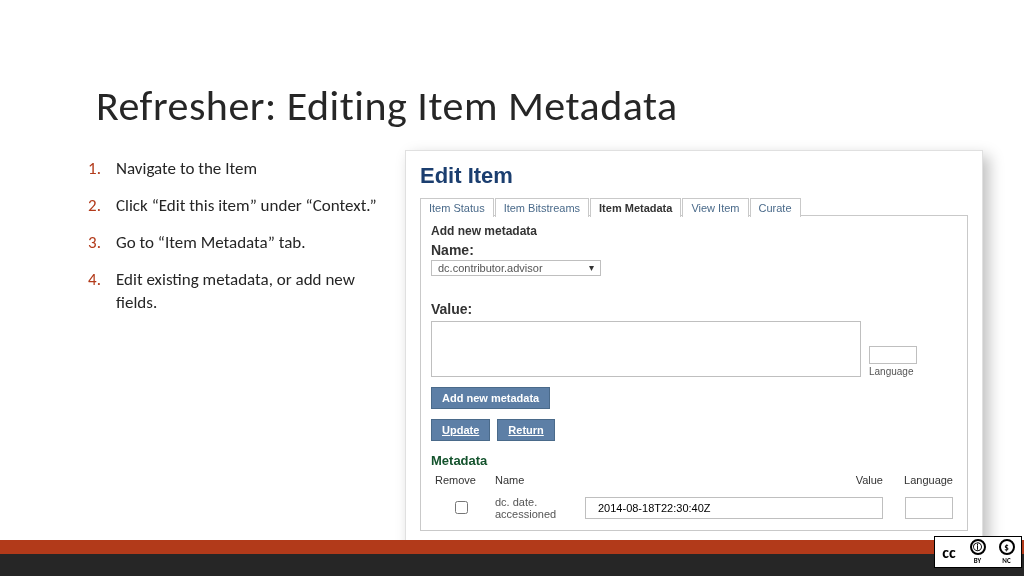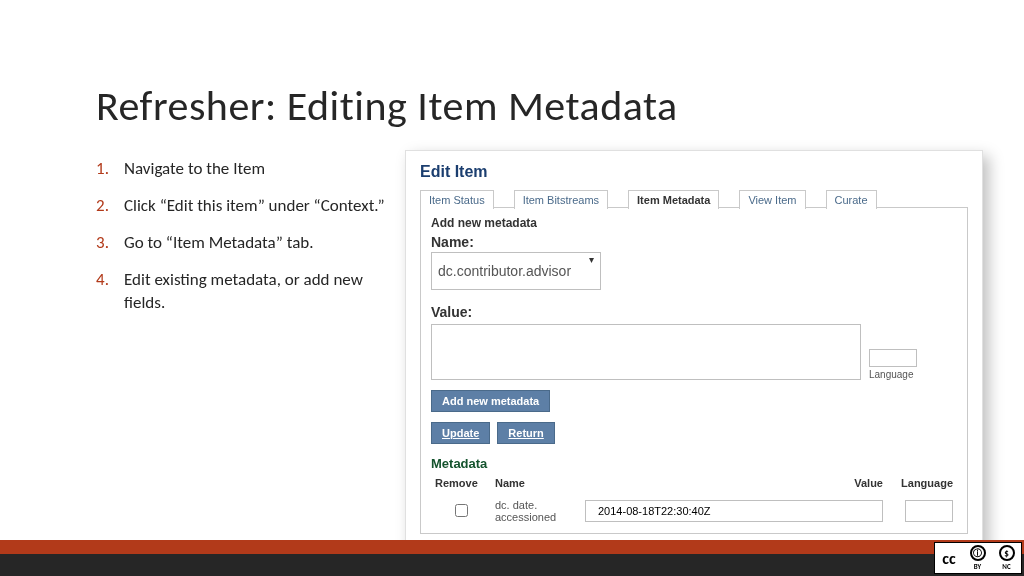--- a/index.html
+++ b/index.html
@@ -1,54 +1,54 @@
 <!DOCTYPE html>
 <html><head>
 <meta charset="utf-8">
 <style>
   * { box-sizing: border-box; margin: 0; padding: 0; }
   html, body { width: 1024px; height: 576px; font-family: "Segoe UI", Calibri, sans-serif; background: #fff; overflow: hidden; }
   .slide { position: relative; width: 1024px; height: 576px; }
   .title { position: absolute; left: 96px; top: 80px; font-size: 42px; font-weight: 300; color: #262626; letter-spacing: 0.5px; }
-  .body-col { position: absolute; left: 96px; top: 158px; width: 300px; }
+  .body-col { position: absolute; left: 88px; top: 158px; width: 300px; }
   .body-col ol { list-style: none; counter-reset: step; }
   .body-col li { counter-increment: step; position: relative; font-size: 17px; color: #262626; line-height: 1.35; margin-bottom: 14px; padding-left: 28px; }
   .body-col li::before { content: counter(step) "."; position: absolute; left: 0; top: 0; color: #b23a1a; font-size: 17px; }
 
   .screenshot { position: absolute; left: 405px; top: 150px; width: 578px; height: 420px; background: #fff; border: 1px solid #e0e0e0; box-shadow: 6px 6px 14px rgba(0,0,0,0.25); padding: 12px 14px 0 14px; font-family: Helvetica, Arial, sans-serif; }
-  .edit-title { color: #1b3e6f; font-size: 16px; font-weight: bold; margin-bottom: 8px; }
-  .tabs { display: flex; gap: 20px; font-size: 11px; color: #4a6a8a; }
+  .edit-title { color: #1b3e6f; font-size: 22px; font-weight: bold; margin-bottom: 8px; }
+  .tabs { display: flex; gap: 1px; font-size: 11px; color: #4a6a8a; }
   .tab { border: 1px solid #c9c9c9; border-bottom: none; padding: 3px 8px; background: #fff; position: relative; top: 1px; cursor: pointer; }
   .tab.active { font-weight: bold; color: #333; z-index: 2; }
   .panel { border: 1px solid #c9c9c9; padding: 8px 10px; margin-top: -1px; font-size: 11px; color: #555; }
   .sec-head { font-weight: bold; color: #333; font-size: 12px; margin-bottom: 0; }
   .lbl { font-weight: bold; color: #333; font-size: 14px; margin-top: 4px; display: block; }
-  .sel { display: inline-block; border: 1px solid #bfbfbf; background: #fff; font-size: 14px; padding: 10px 6px; width: 170px; margin-top: 2px; position: relative; }
+  .sel { display: inline-block; border: 1px solid #bfbfbf; background: #fff; font-size: 11px; padding: 1px 6px; width: 170px; margin-top: 2px; position: relative; }
   .sel::after { content: "▾"; position: absolute; right: 6px; top: 1px; font-size: 10px; color: #333; }
   .value-row { display: flex; align-items: flex-end; gap: 8px; margin-top: 4px; }
   .ta { border: 1px solid #bfbfbf; width: 430px; height: 56px; resize: none; font-size: 11px; padding: 2px; }
   .lang-box { display: flex; flex-direction: column; font-size: 10px; color: #555; }
   .lang-box input { border: 1px solid #bfbfbf; width: 48px; height: 18px; font-size: 11px; margin-bottom: 2px; }
   .btn { display: inline-block; background: #5d7fa6; color: #fff; font-size: 11px; font-weight: bold; padding: 4px 10px; border: 1px solid #4a6a8a; margin-top: 10px; cursor: pointer; }
   .note { font-size: 10.5px; color: #555; margin-top: 14px; line-height: 1.35; }
   .btn-row { margin-top: 10px; }
   .btn-row .btn { margin-right: 4px; margin-top: 0; text-decoration: underline; }
   .meta-hdr { font-weight: bold; color: #14532d; font-size: 13px; margin-top: 12px; }
   .tbl { width: 100%; margin-top: 2px; font-size: 11px; border-collapse: collapse; }
-  .tbl th { text-align: left; font-weight: bold; color: #333; padding: 4px 4px 8px 4px; }
+  .tbl th { text-align: left; font-weight: normal; color: #333; padding: 4px 4px 8px 4px; }
   .tbl th.center { text-align: right; }
   .tbl td { padding: 2px 4px; vertical-align: middle; color: #555; }
   .tbl td.center { text-align: center; }
   .cell-input { border: 1px solid #bfbfbf; padding: 2px 12px; font-size: 11px; width: 100%; height: 22px; }
   .lang-in { border: 1px solid #bfbfbf; width: 48px; height: 22px; }
 
   .footer { position: absolute; left: 0; bottom: 0; width: 1024px; height: 40px; overflow: hidden; }
   .band1 { position: absolute; left: 0; bottom: 22px; width: 1024px; height: 14px; background: #b23a1a; }
   .band2 { position: absolute; left: 0; bottom: 0; width: 1024px; height: 22px; background: #262626; }
-  .cc { position: absolute; right: 2px; bottom: 2px; width: 88px; height: 32px; background: #fff; border: 1px solid #000; display: flex; }
+  .cc { position: absolute; right: 2px; bottom: 8px; width: 88px; height: 32px; background: #fff; border: 1px solid #000; display: flex; }
   .cc .lg { width: 28px; display: flex; align-items: center; justify-content: center; font-size: 16px; font-weight: bold; }
   .cc .pair { flex: 1; display: flex; }
   .cc .col { flex: 1; display: flex; flex-direction: column; align-items: center; justify-content: center; font-size: 7px; font-weight: bold; }
   .cc .circ { width: 16px; height: 16px; border: 2px solid #000; border-radius: 50%; display: flex; align-items: center; justify-content: center; font-size: 9px; margin-bottom: 1px; }
 </style>
 </head>
 <body>
 
 <div class="slide">
   <div class="title">Refresher: Editing Item Metadata</div>
@@ -69,21 +69,21 @@
       <div class="tab">Item Bitstreams</div>
       <div class="tab active">Item Metadata</div>
       <div class="tab">View Item</div>
       <div class="tab">Curate</div>
     </div>
     <div class="panel">
       <div class="sec-head">Add new metadata</div>
       <span class="lbl">Name:</span>
       <div class="sel">dc.contributor.advisor</div>
 
-      <span class="lbl" style="margin-top:14px;">Value:</span>
+      <span class="lbl" style="margin-top:25px;">Value:</span>
       <div class="value-row">
         <textarea class="ta" style=""></textarea>
         <div class="lang-box">
           <input type="text" style="">
           <span>Language</span>
         </div>
       </div>
 
       <span class="btn">Add new metadata</span>
 

